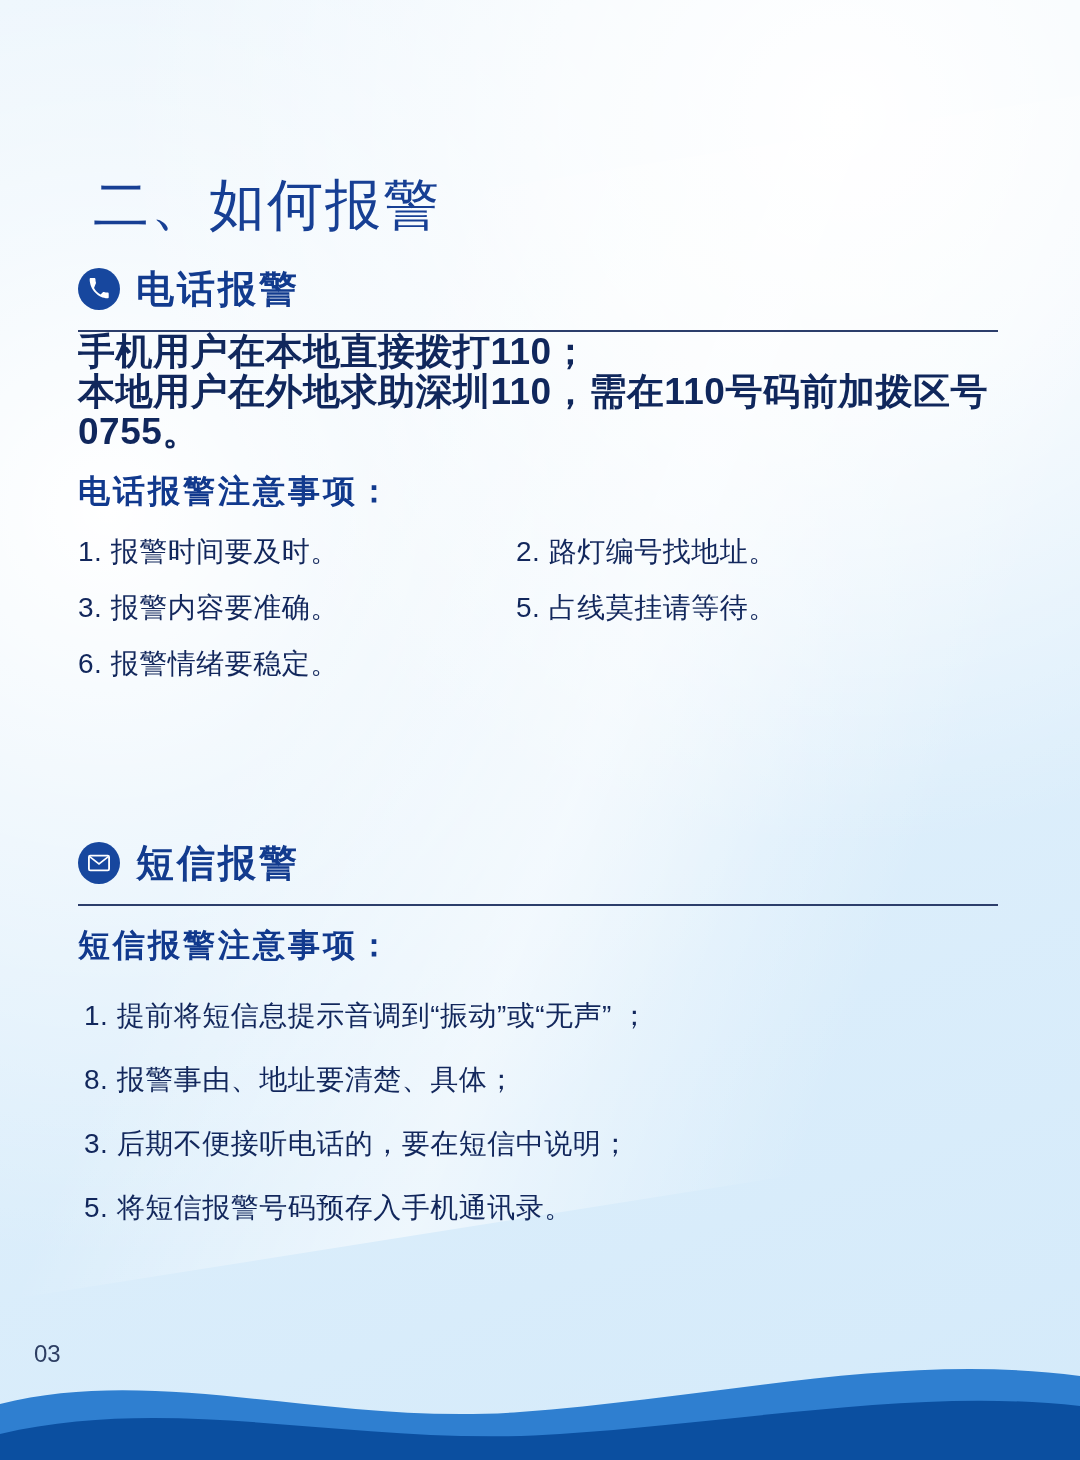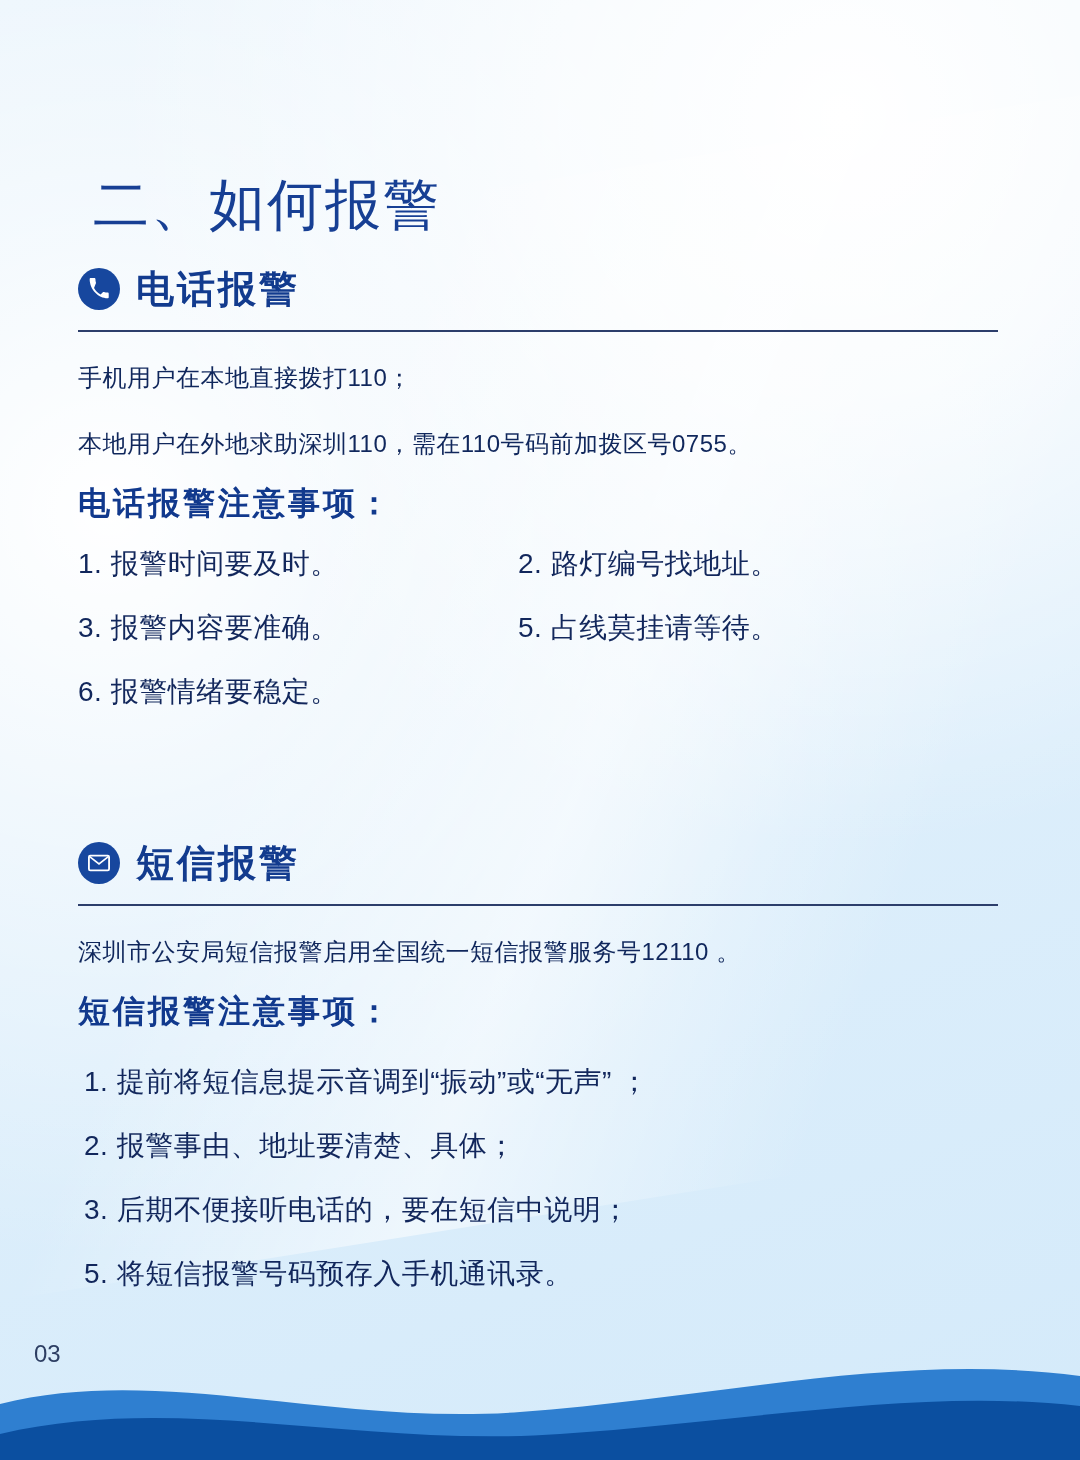--- a/index.html
+++ b/index.html
@@ -122,40 +122,41 @@
     letter-spacing: 3px;
   }
   .sec-rule {
     margin-top: 14px;
     height: 2px;
     width: 920px;
     background: #2c3e6b;
   }
 
   .para {
-    font-size: 24px;
+    font-size: 37px;
     color: #10275c;
     line-height: 40px;
-    margin-top: 26px;
     letter-spacing: 0.5px;
+    font-weight: bold;
   }
   .sub-title {
     font-size: 32px;
     font-weight: 700;
     color: #11398d;
     letter-spacing: 3px;
     margin-top: 18px;
   }
 
   .two-col {
     margin-top: 14px;
     display: grid;
     grid-template-columns: 430px 430px;
     row-gap: 16px;
     column-gap: 10px;
+    gap: 8px;
   }
   .two-col .item {
     font-size: 28px;
     color: #12275c;
     line-height: 48px;
     letter-spacing: 0.5px;
   }
 
   .list {
     margin-top: 16px;
@@ -226,27 +227,26 @@
       <span class="sec-icon">
         <svg width="22" height="22" viewBox="0 0 24 18" fill="none" stroke="#ffffff" stroke-width="2" aria-hidden="true">
           <rect x="1" y="1" width="22" height="16" rx="1.5" fill="#17479e" stroke="#ffffff"></rect>
           <path d="M1.8 2 12 10 22.2 2" stroke="#ffffff" stroke-width="1.8" fill="none"></path>
         </svg>
       </span>
       <span class="sec-title">短信报警</span>
     </div>
     <div class="sec-rule"></div>
 
-    <div class="para">深圳市公安局短信报警启用全国统一短信报警服务号12110 。</div>
 
     <div class="sub-title">短信报警注意事项：</div>
 
     <div class="list">
       <div class="item">1. 提前将短信息提示音调到“振动”或“无声” ；</div>
-      <div class="item">2. 报警事由、地址要清楚、具体；</div>
+      <div class="item">8. 报警事由、地址要清楚、具体；</div>
       <div class="item">3. 后期不便接听电话的，要在短信中说明；</div>
       <div class="item">5. 将短信报警号码预存入手机通讯录。</div>
     </div>
   </div>
 
   <div class="page-number">03</div>
 
   <svg class="waves" viewBox="0 0 1080 130" preserveAspectRatio="none">
     <path d="M0,74 C160,34 330,96 520,82 C720,67 900,22 1080,46 L1080,130 L0,130 Z" fill="#2f7fd0"></path>
     <path d="M0,104 C180,62 360,118 560,104 C760,90 920,58 1080,76 L1080,130 L0,130 Z" fill="#0b4fa0"></path>

